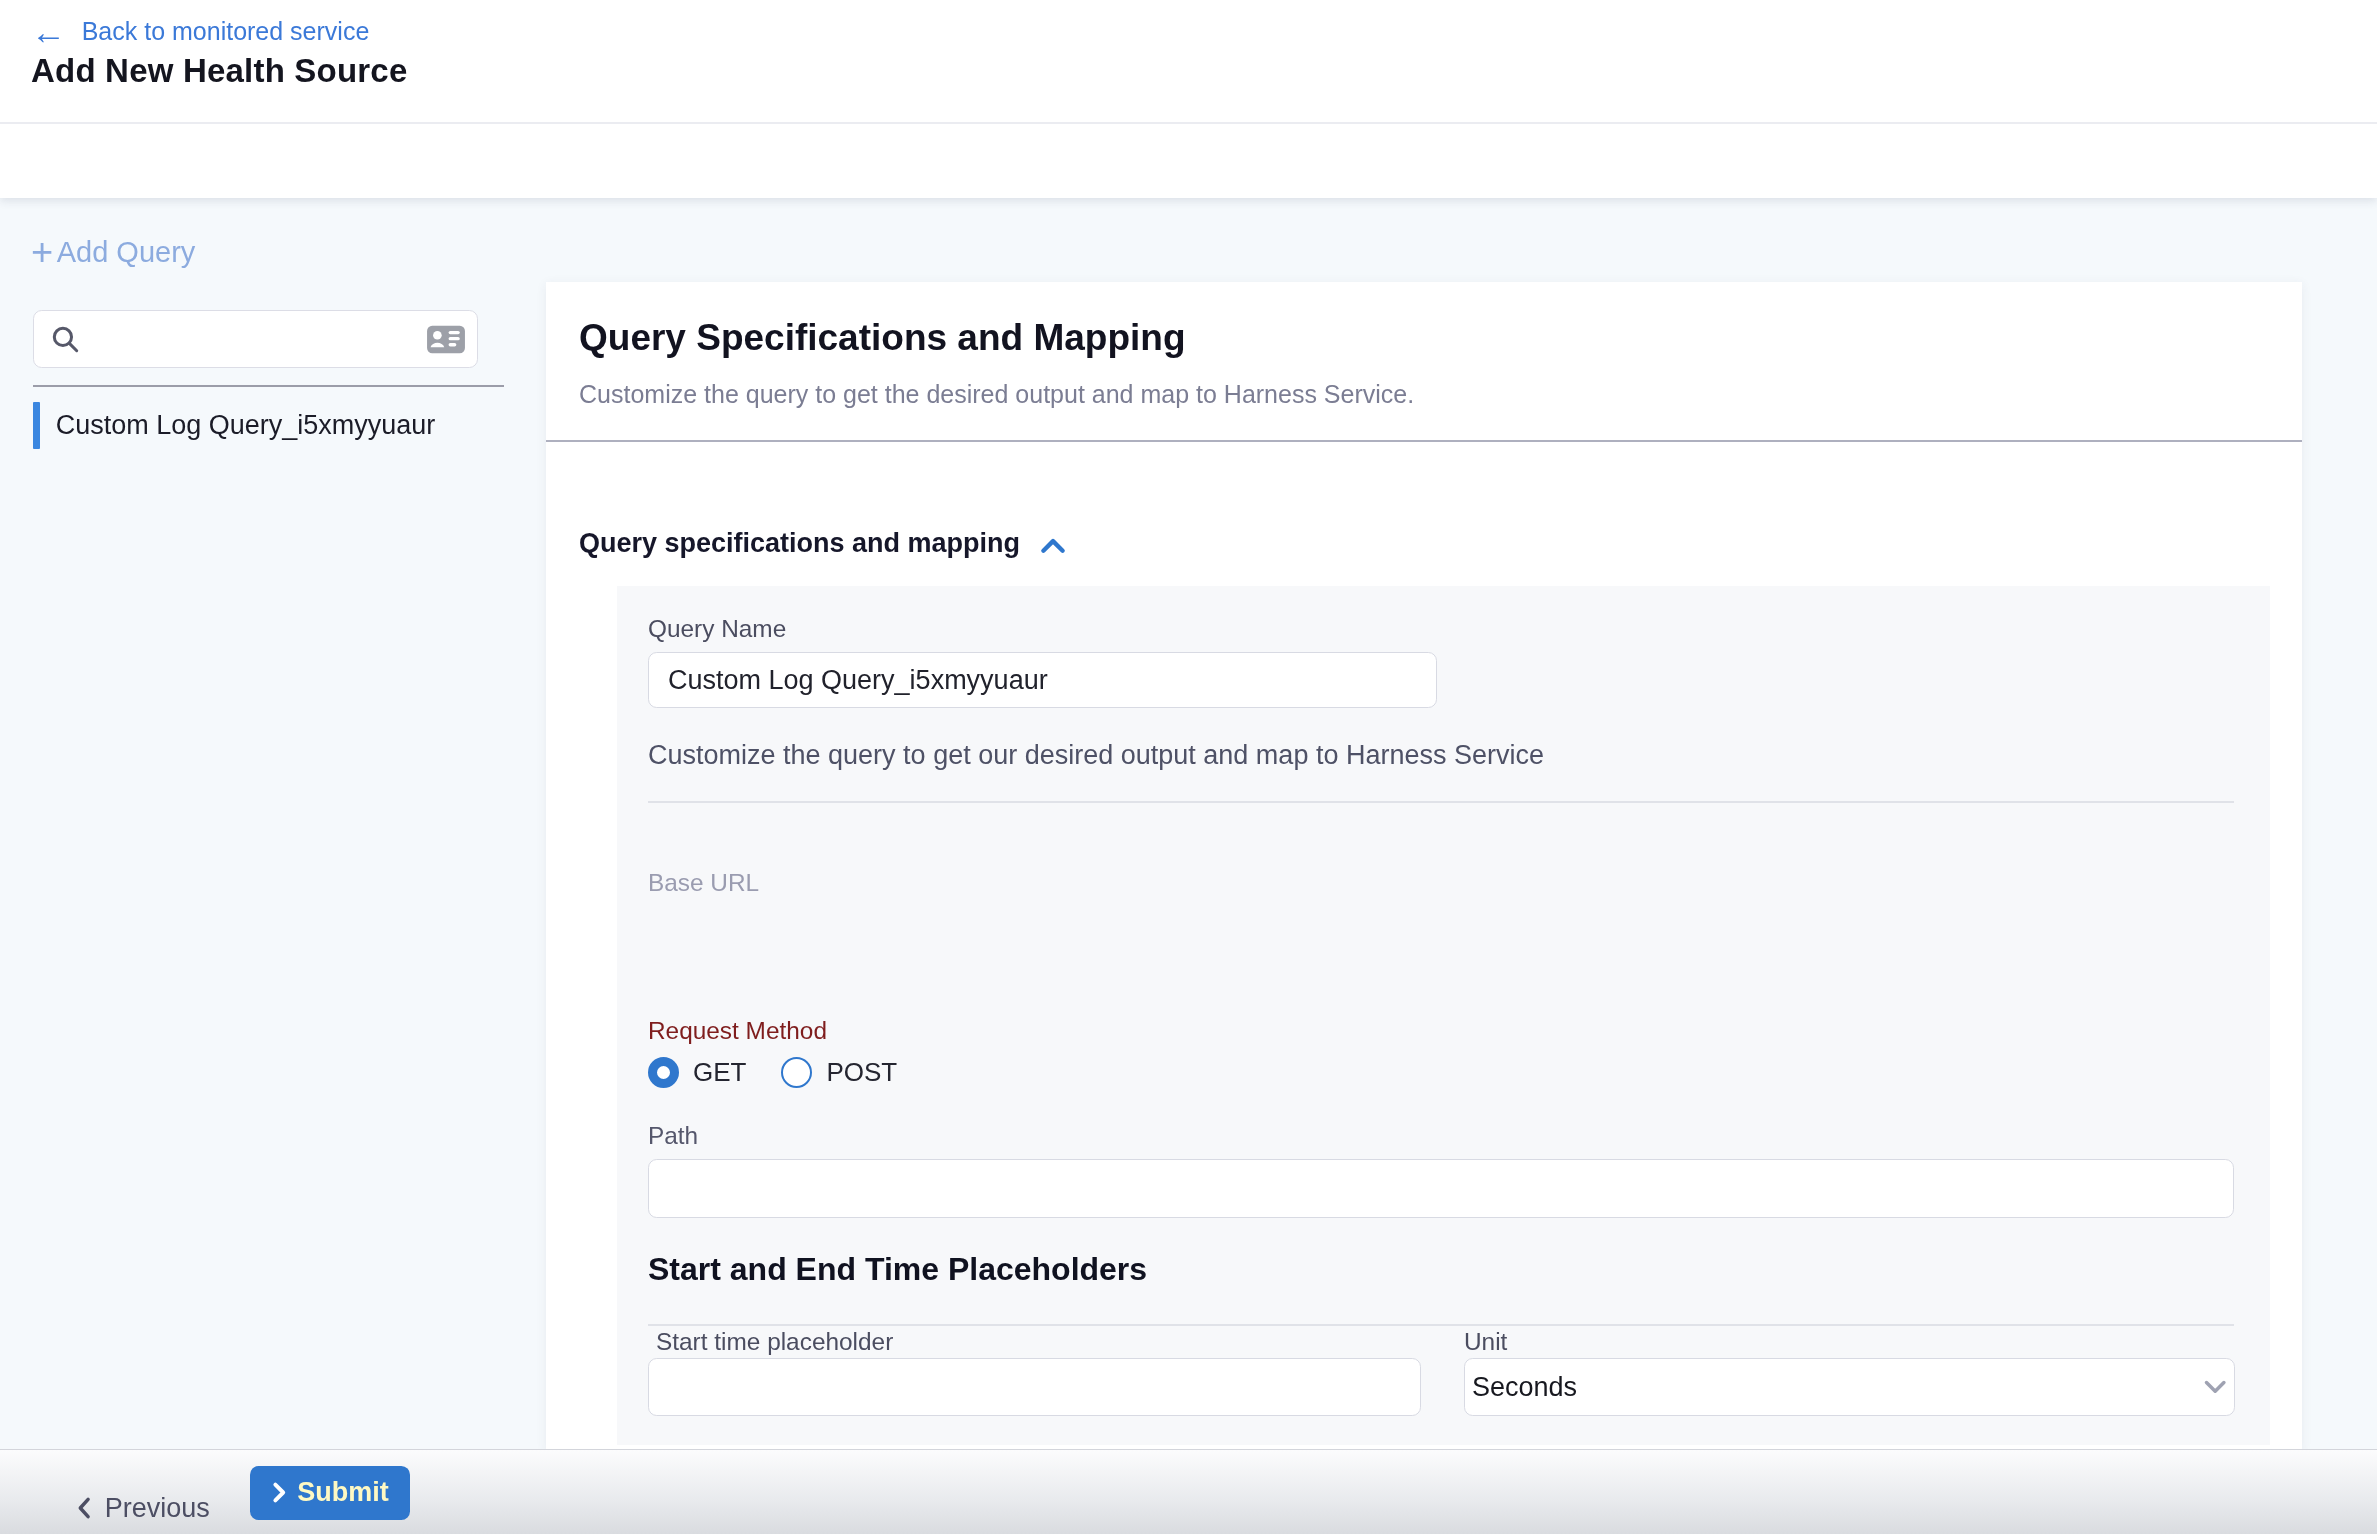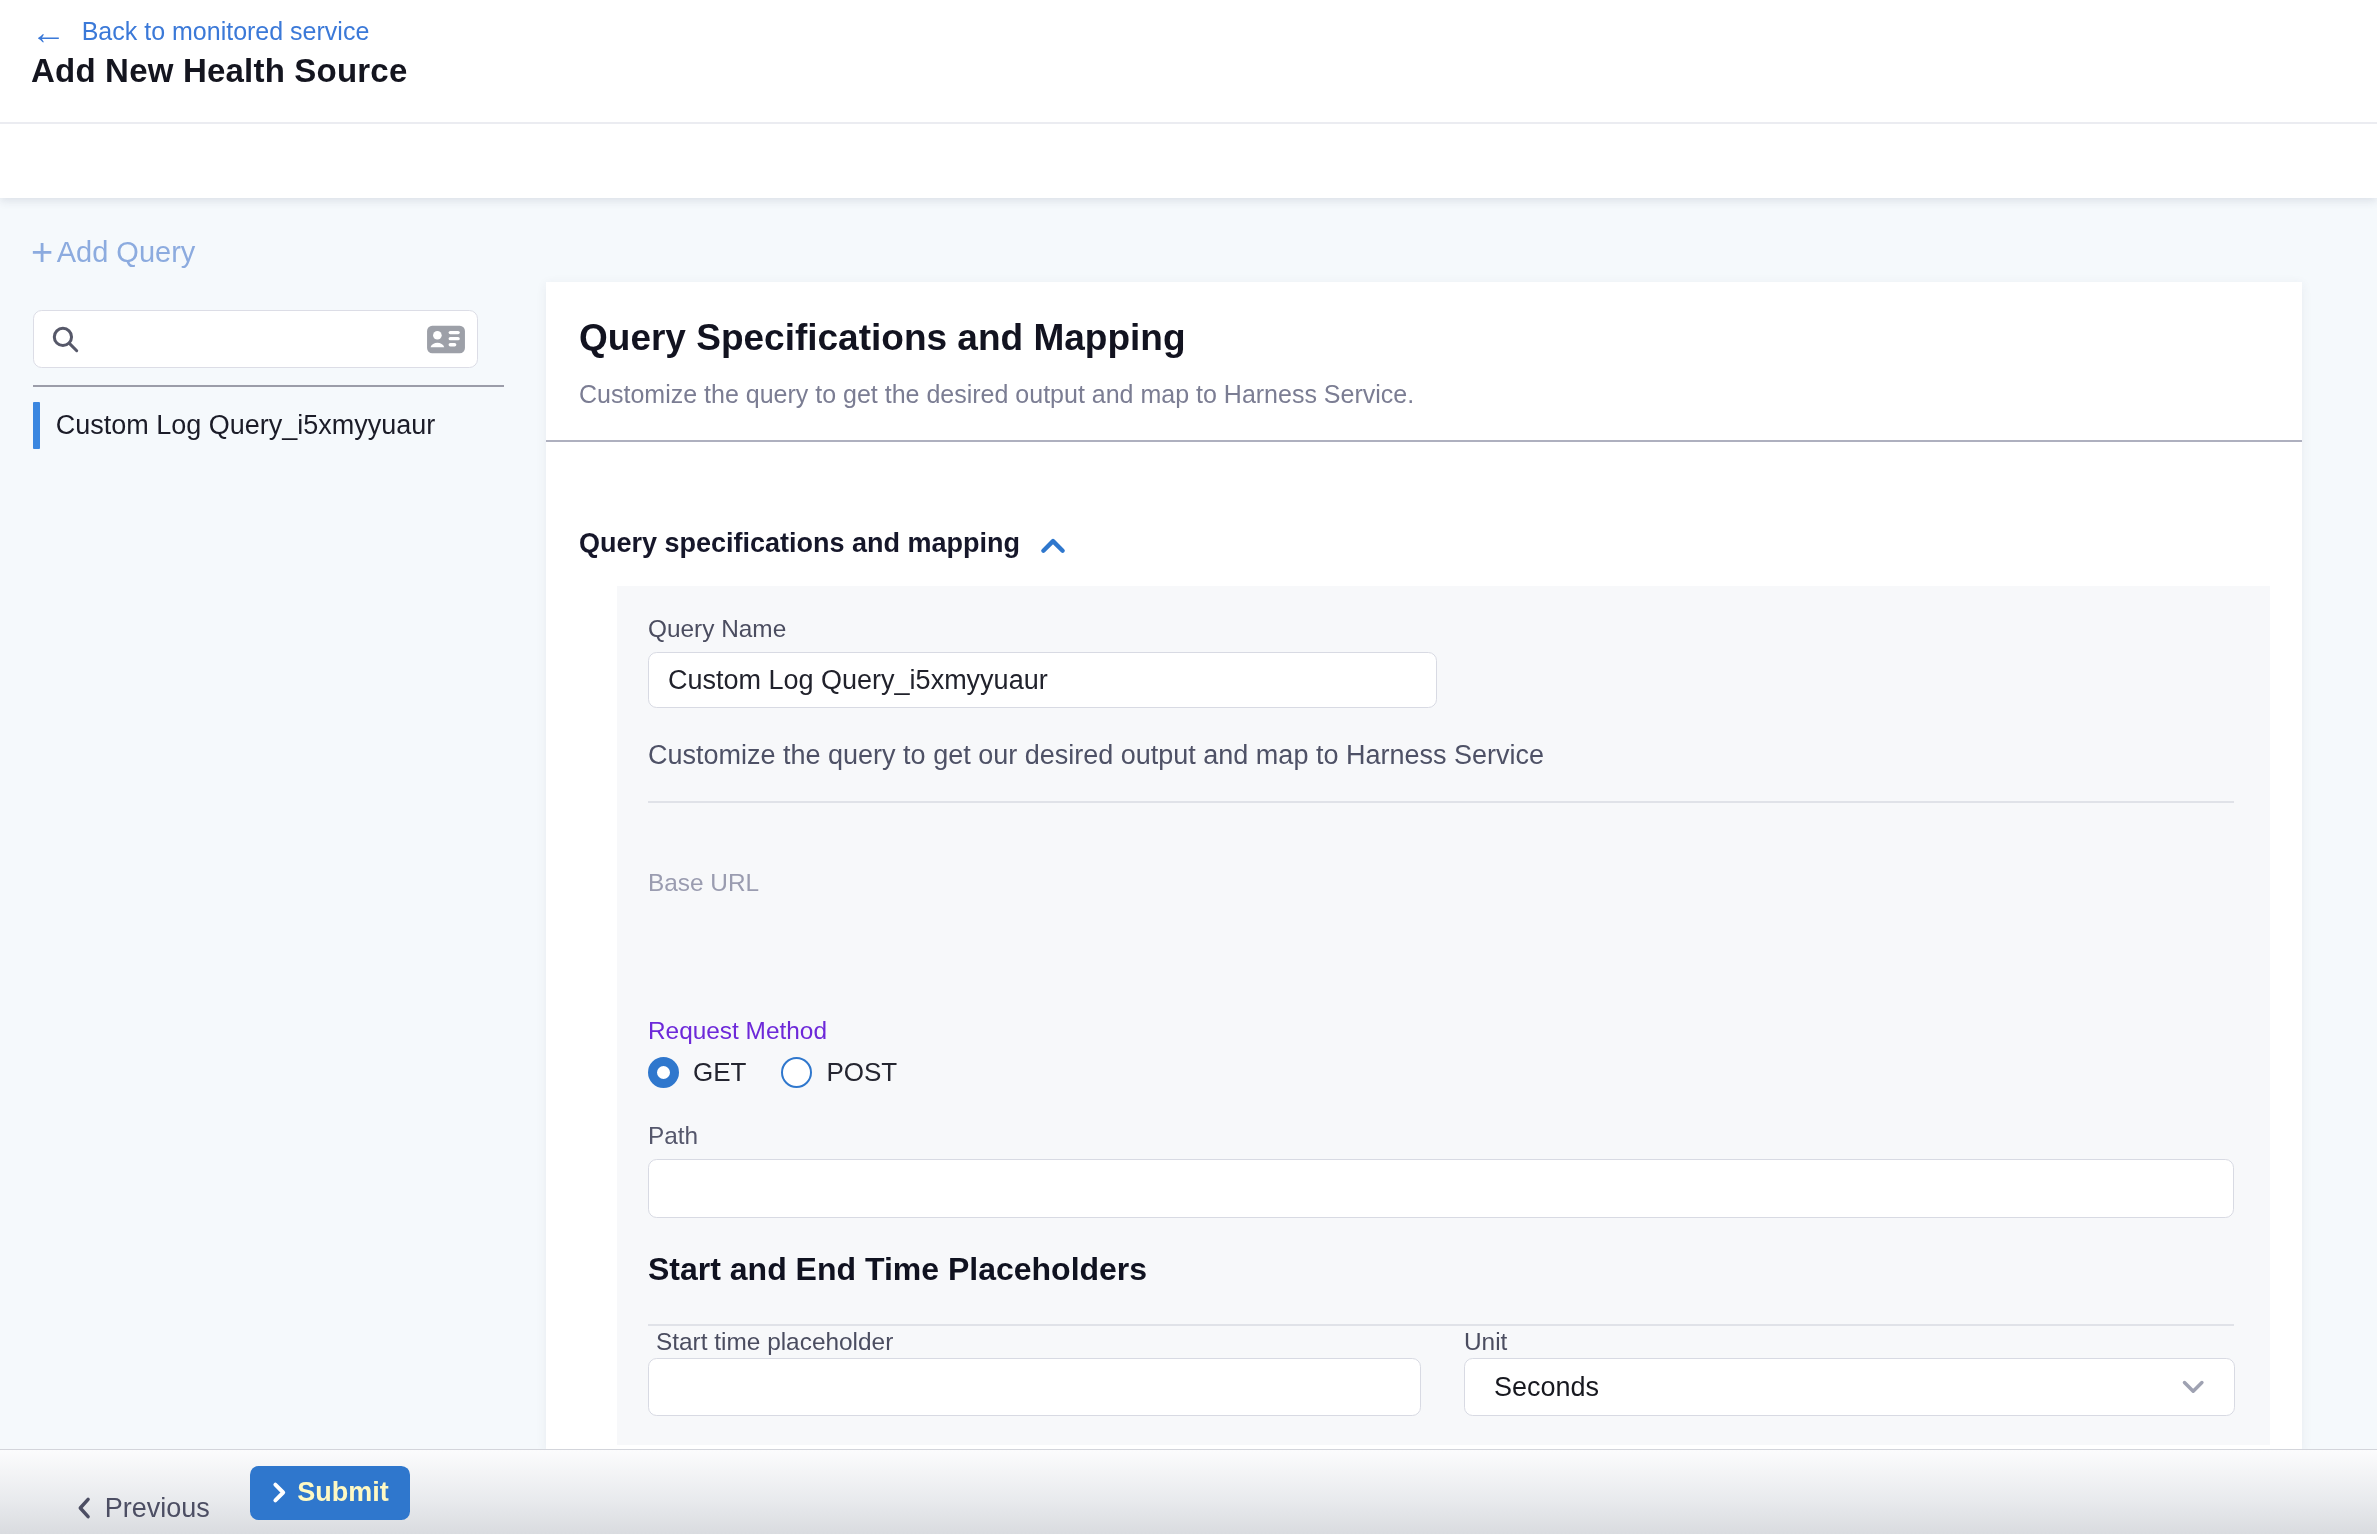--- a/index.html
+++ b/index.html
@@ -112,39 +112,39 @@
   .t-input.disabled{background:#fbfcfe;border-color:#e0e2ea;}
   .t-input::placeholder{color:#a3a6b6;opacity:1;}
   .form-divider{position:absolute;left:31px;width:1586px;height:1.7px;background:#e0e2e8;}
 
   .ql-label{left:31px;top:29px;}
   .q-input{left:31px;top:66px;width:789px;height:56px;}
   .q-help{position:absolute;left:31px;top:154px;font-size:27px;color:#4e5166;}
   .div1{top:215px;}
   .burl-label{left:31px;top:283px;}
   .burl-input{left:31px;top:319px;width:1586px;}
-  .req-label{left:31px;top:431px;color:#6d28d9;}
+  .req-label{left:31px;top:431px;color:#7f1d1d;}
   .radio-row{position:absolute;left:31px;top:471px;display:flex;align-items:center;justify-content:center;}
   .radio-opt{display:flex;align-items:center;cursor:pointer;margin-right:35px;}
   .radio-circle{width:31px;height:31px;border-radius:50%;background:#fff;}
   .radio-circle.on{border:9.6px solid var(--accent);}
   .radio-circle.off{border:2.6px solid var(--accent);}
   .radio-label{font-size:26px;color:#242530;margin-left:14px;}
   .path-label{left:31px;top:536px;color:#55576c;}
   .path-input{left:31px;top:573px;width:1586px;height:59px;}
   .card-h2{position:absolute;left:31px;top:665px;font-size:32px;font-weight:700;color:#101220;}
   .div2{top:738px;}
   .start-label{left:39px;top:742px;}
   .start-input{left:31px;top:772px;width:773px;}
   .unit-label{left:847px;top:742px;}
   .unit-select{
     position:absolute;left:847px;top:772px;width:771px;height:58px;
     background:#fff;border:1.7px solid #d8dae3;border-radius:8.7px;
     display:flex;align-items:center;justify-content:space-between;
-    padding:0 29px;cursor:pointer;
+    padding:0 7px;cursor:pointer;
   }
   .unit-value{font-size:27px;color:#17181f;}
 
   
   .footer{
     position:absolute;left:0;top:1449px;width:2377px;height:86px;
     border-top:1.7px solid #d3d5db;
     background:linear-gradient(180deg,#fcfcfd 0%,#e8eaed 60%,#d9dbdf 100%);
     z-index:6;
   }

